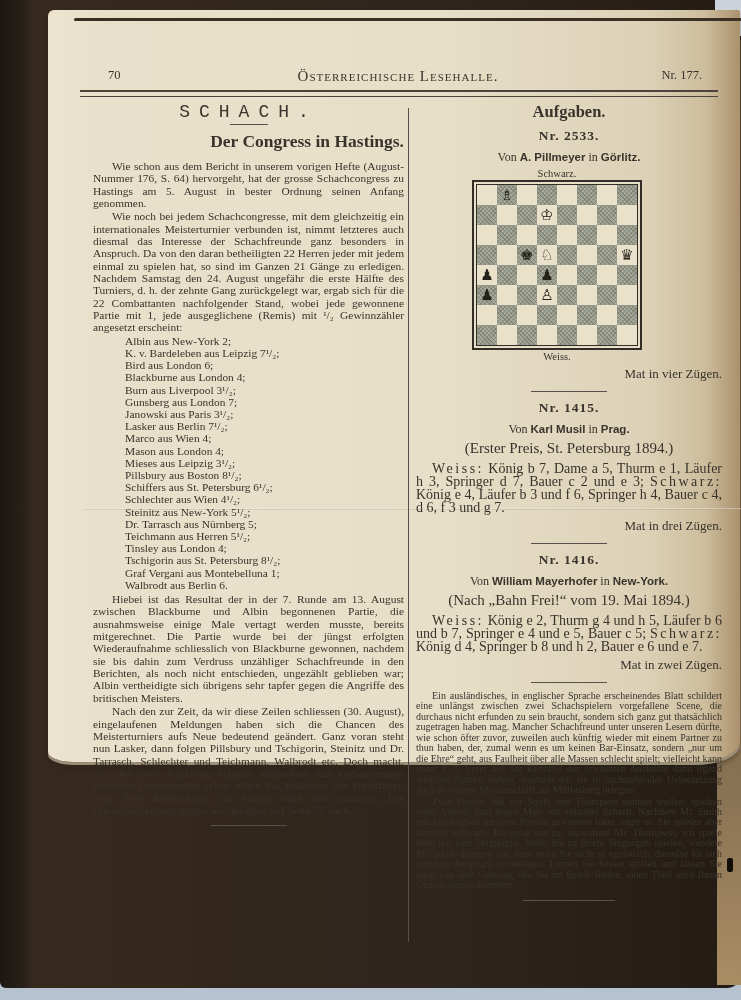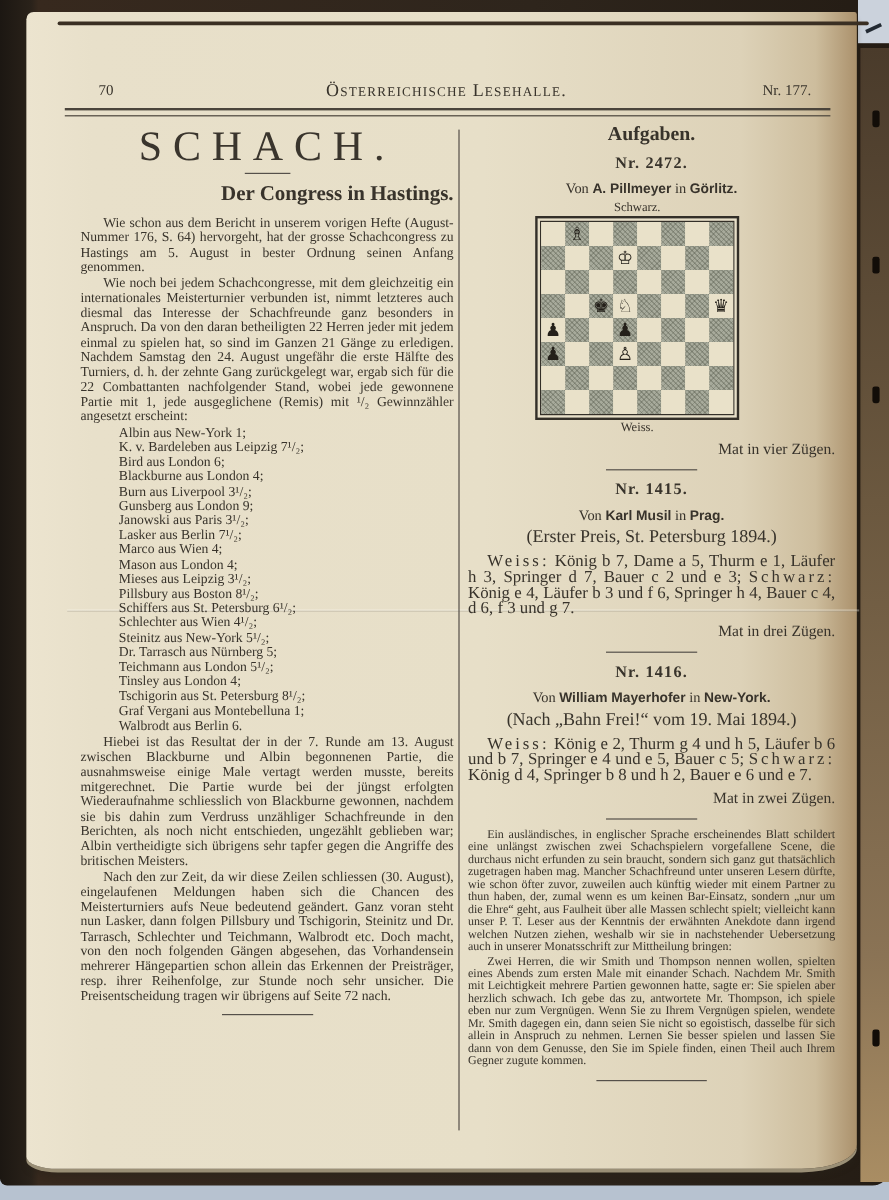--- a/index.html
+++ b/index.html
@@ -8,41 +8,41 @@
   
   .cover{position:absolute;left:0;top:0;width:741px;height:988px;
          background:linear-gradient(90deg,#1c1712 0,#2a221a 26px,#37291e 32px,#2e251c 60%,#241c14 100%);
          border-radius:0 0 14px 6px;}
   .cover-right-tan{position:absolute;right:0;top:40px;width:24px;height:945px;
          background:linear-gradient(180deg,#4a3b2b 0,#6b583f 40%,#8a7355 80%,#a98d63 100%);}
   .desk-corner{position:absolute;right:0;top:0;width:26px;height:36px;background:#cbd2dc;}
   .desk-slash{position:absolute;right:6px;top:22px;width:14px;height:3px;background:#232a33;transform:rotate(-25deg);}
   .stitch{position:absolute;right:8px;width:6px;height:14px;background:#120d08;border-radius:2px;}
   
-  .page{position:absolute;left:22px;top:10px;width:692px;height:964px;
+  .page{position:absolute;left:48px;top:10px;width:692px;height:752px;
         background:linear-gradient(90deg,#ece4cf 0,#e8e0ca 8%,#e7dfc8 55%,#ddd2b8 86%,#cdbd9d 95%,#ab916c 100%);
         border-radius:6px 2px 46px 26px / 6px 2px 20px 10px;
         box-shadow:0 3px 0 #9a8f76, 0 6px 4px rgba(40,35,25,.35);}
   .page-topline{position:absolute;left:26px;top:8px;width:676px;height:3px;background:#3a2f23;border-radius:2px;}
   .crease{position:absolute;left:34px;top:498px;width:660px;height:2px;
           background:linear-gradient(180deg,rgba(255,255,250,.5),rgba(90,80,60,.22));}
   
   .hdr{position:absolute;left:30px;right:22px;top:58px;height:16px;font-size:12.5px;}
   .hdr .pn{position:absolute;left:30px;top:0;}
   .hdr .jt{position:absolute;left:0;right:0;top:0;text-align:center;font-variant:small-caps;letter-spacing:1px;font-size:15px;}
   .hdr .iss{position:absolute;right:16px;top:0;}
   .hdr-rule{position:absolute;left:32px;right:22px;top:80px;height:4px;
             border-top:2px solid #4a443b;border-bottom:1px solid #4a443b;}
   
   .colsep{position:absolute;left:360px;top:98px;height:834px;width:1px;background:#55504a;}
   .lcol{position:absolute;left:45px;top:88px;width:311px;}
   .rcol{position:absolute;left:368px;top:92px;width:306px;}
   
-  .schach{text-align:center;font-family:Liberation Serif, serif;font-weight:400;
-          font-size:35px;letter-spacing:9px;margin:4px 0 2px 0;color:#3a352d;}
+  .schach{text-align:center;font-family:Liberation Mono, monospace;font-weight:400;
+          font-size:18px;letter-spacing:9px;margin:4px 0 2px 0;color:#3a352d;}
   .mini-rule{width:38px;margin:2px auto 6px auto;border-top:1px solid #55504a;}
   .congress{text-align:right;font-size:17.5px;font-weight:bold;margin:2px 0 8px 0;}
   .body-p{font-size:11.4px;line-height:12.35px;text-align:justify;margin:0 0 1px 0;text-indent:19px;}
   .standings{margin:1px 0 2px 32px;font-size:11.4px;line-height:12.2px;}
   .standing-line{white-space:nowrap;}
   .sec-rule{width:76px;margin:9px auto 8px auto;border-top:1px solid #55504a;}
   
   .aufgaben{text-align:center;font-size:16.5px;font-weight:bold;margin:0 0 6px 0;}
   .prnum{text-align:center;font-size:13.5px;font-weight:bold;letter-spacing:1px;margin:4px 0 6px 0;}
   .byline{text-align:center;font-size:12px;margin:0 0 3px 0;}
@@ -89,52 +89,52 @@
   <div class="hdr-rule"></div>
   <div class="colsep"></div>
 
   <div class="lcol">
     <div class="schach">SCHACH.</div>
     <div class="mini-rule"></div>
     <div class="congress">Der Congress in Hastings.</div>
     <p class="body-p">Wie schon aus dem Bericht in unserem vorigen Hefte (August-Nummer 176, S. 64) hervorgeht, hat der grosse Schachcongress zu Hastings am 5. August in bester Ordnung seinen Anfang genommen.</p>
     <p class="body-p">Wie noch bei jedem Schachcongresse, mit dem gleichzeitig ein internationales Meisterturnier verbunden ist, nimmt letzteres auch diesmal das Interesse der Schachfreunde ganz besonders in Anspruch. Da von den daran betheiligten 22 Herren jeder mit jedem einmal zu spielen hat, so sind im Ganzen 21 Gänge zu erledigen. Nachdem Samstag den 24. August ungefähr die erste Hälfte des Turniers, d. h. der zehnte Gang zurückgelegt war, ergab sich für die 22 Combattanten nachfolgender Stand, wobei jede gewonnene Partie mit 1, jede ausgeglichene (Remis) mit ¹/₂ Gewinnzähler angesetzt erscheint:</p>
     <div class="standings">
-        <div class="standing-line">Albin aus New-York 1;</div>
+        <div class="standing-line">Albin aus New-York 2;</div>
         <div class="standing-line">K. v. Bardeleben aus Leipzig 7¹/₂;</div>
         <div class="standing-line">Bird aus London 6;</div>
         <div class="standing-line">Blackburne aus London 4;</div>
         <div class="standing-line">Burn aus Liverpool 3¹/₂;</div>
-        <div class="standing-line">Gunsberg aus London 9;</div>
+        <div class="standing-line">Gunsberg aus London 7;</div>
         <div class="standing-line">Janowski aus Paris 3¹/₂;</div>
         <div class="standing-line">Lasker aus Berlin 7¹/₂;</div>
         <div class="standing-line">Marco aus Wien 4;</div>
         <div class="standing-line">Mason aus London 4;</div>
         <div class="standing-line">Mieses aus Leipzig 3¹/₂;</div>
         <div class="standing-line">Pillsbury aus Boston 8¹/₂;</div>
         <div class="standing-line">Schiffers aus St. Petersburg 6¹/₂;</div>
         <div class="standing-line">Schlechter aus Wien 4¹/₂;</div>
         <div class="standing-line">Steinitz aus New-York 5¹/₂;</div>
         <div class="standing-line">Dr. Tarrasch aus Nürnberg 5;</div>
-        <div class="standing-line">Teichmann aus London 5¹/₂;</div>
+        <div class="standing-line">Teichmann aus Herren 5¹/₂;</div>
         <div class="standing-line">Tinsley aus London 4;</div>
         <div class="standing-line">Tschigorin aus St. Petersburg 8¹/₂;</div>
         <div class="standing-line">Graf Vergani aus Montebelluna 1;</div>
         <div class="standing-line">Walbrodt aus Berlin 6.</div>
       </div>
     <p class="body-p">Hiebei ist das Resultat der in der 7. Runde am 13. August zwischen Blackburne und Albin begonnenen Partie, die ausnahmsweise einige Male vertagt werden musste, bereits mitgerechnet. Die Partie wurde bei der jüngst erfolgten Wiederaufnahme schliesslich von Blackburne gewonnen, nachdem sie bis dahin zum Verdruss unzähliger Schachfreunde in den Berichten, als noch nicht entschieden, ungezählt geblieben war; Albin vertheidigte sich übrigens sehr tapfer gegen die Angriffe des britischen Meisters.</p>
     <p class="body-p">Nach den zur Zeit, da wir diese Zeilen schliessen (30. August), eingelaufenen Meldungen haben sich die Chancen des Meisterturniers aufs Neue bedeutend geändert. Ganz voran steht nun Lasker, dann folgen Pillsbury und Tschigorin, Steinitz und Dr. Tarrasch, Schlechter und Teichmann, Walbrodt etc. Doch macht, von den noch folgenden Gängen abgesehen, das Vorhandensein mehrerer Hängepartien schon allein das Erkennen der Preisträger, resp. ihrer Reihenfolge, zur Stunde noch sehr unsicher. Die Preisentscheidung tragen wir übrigens auf Seite 72 nach.</p>
     <div class="sec-rule"></div>
   </div>
 
   <div class="rcol">
     <div class="aufgaben">Aufgaben.</div>
 
     <div>
-      <div class="prnum">Nr. 2472.</div>
+      <div class="prnum">Nr. 2533.</div>
       <div class="byline">
         <span>Von</span>
         <b>A. Pillmeyer</b>
         <span>in</span>
         <b>Görlitz.</b>
       </div>
       <div class="side-label" style="margin-left:56px;">Schwarz.</div>
       <div class="board-wrap">
         <div class="board-frame">
           <div class="board">

